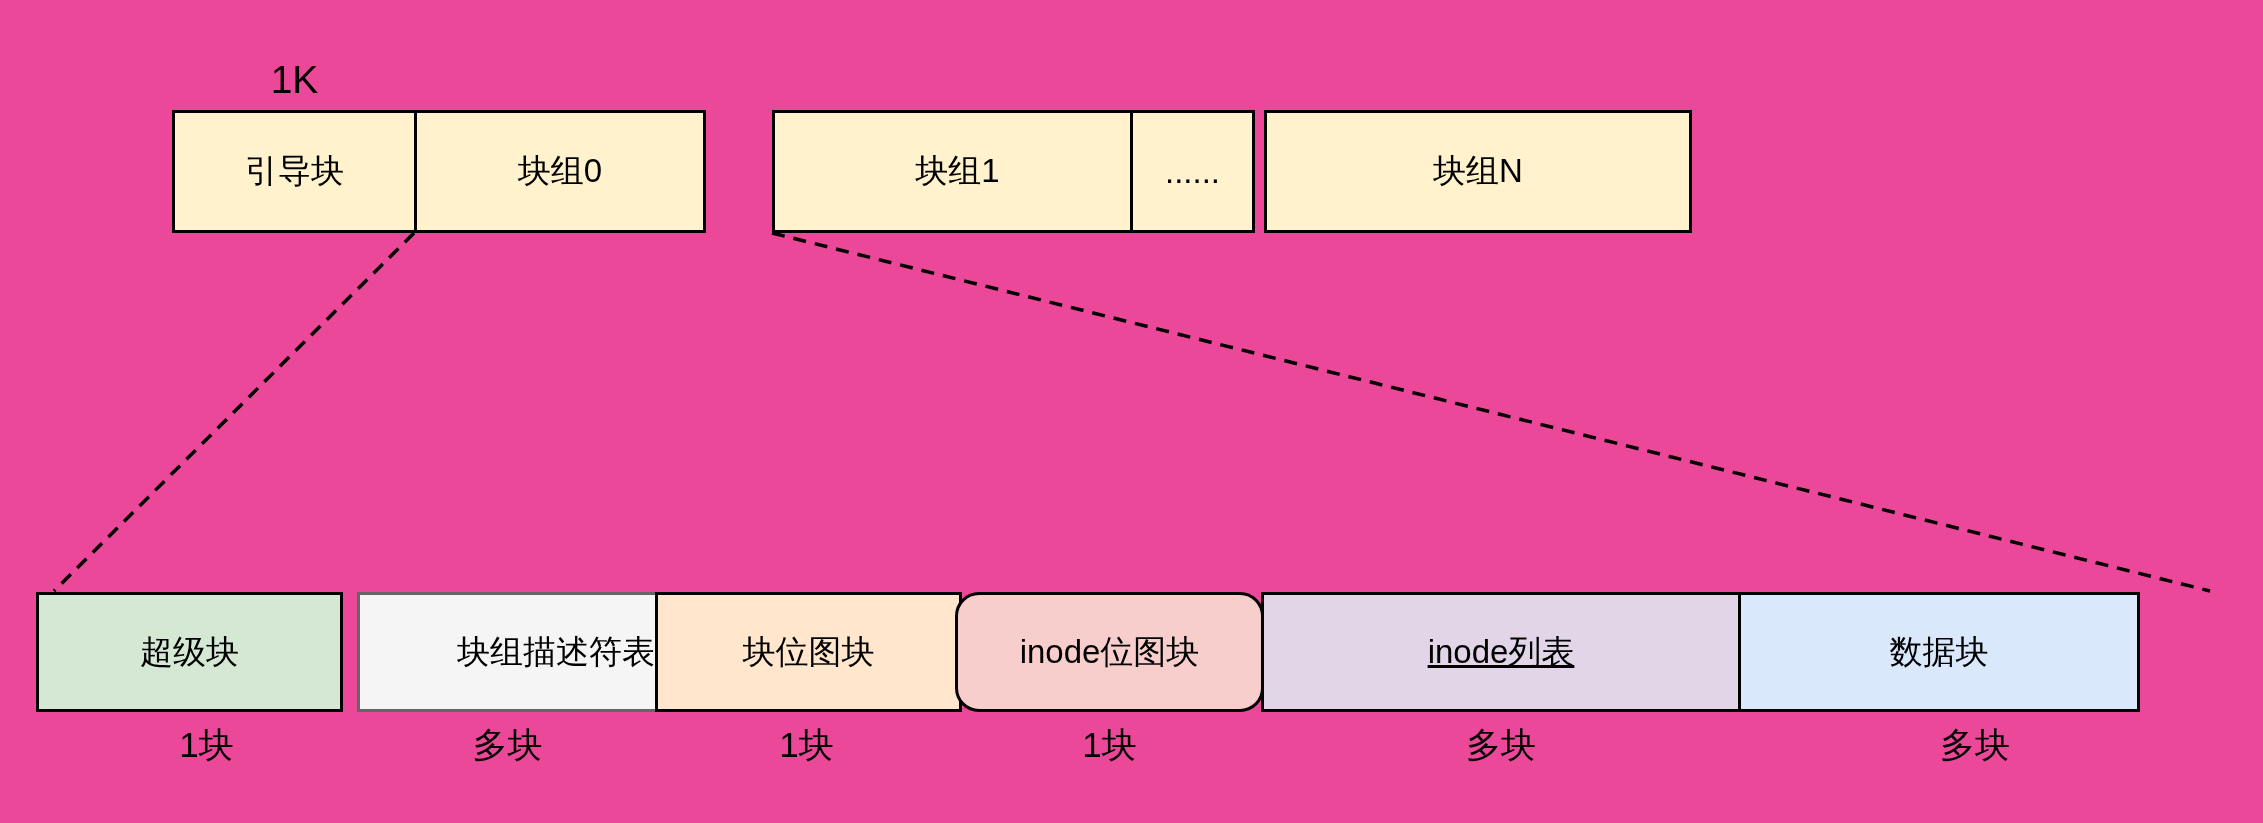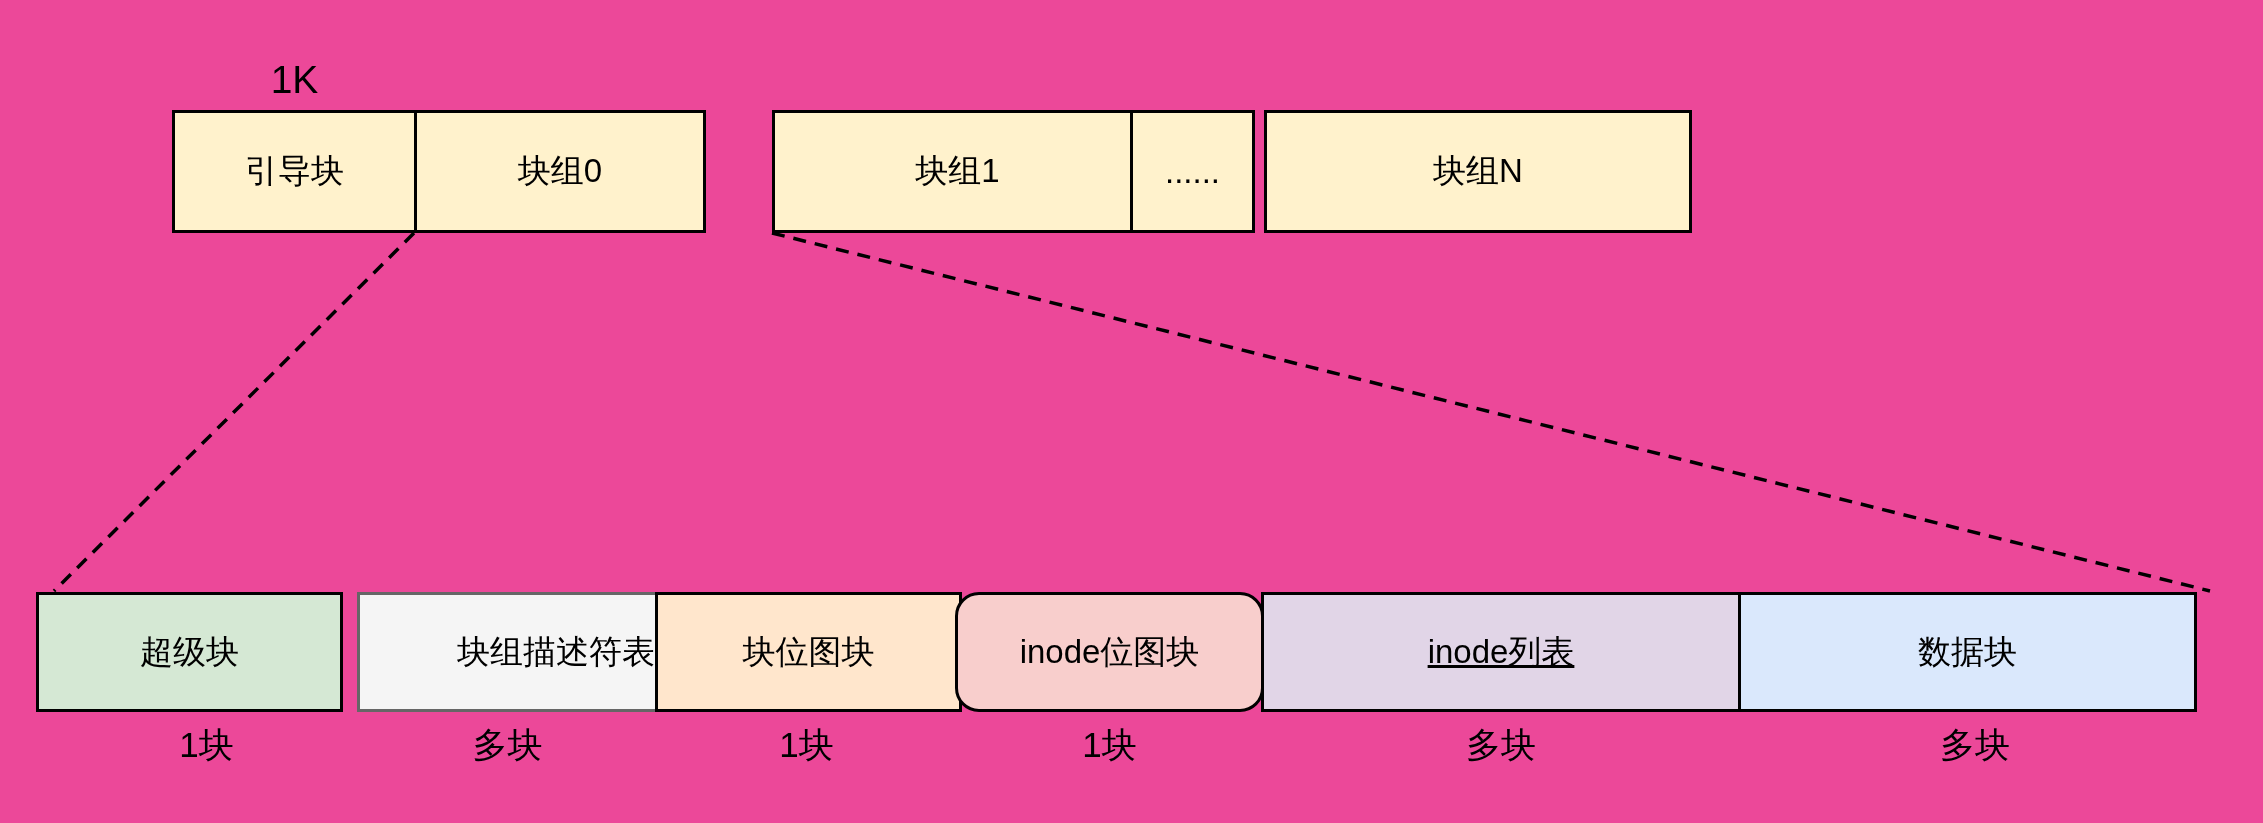--- a/index.html
+++ b/index.html
@@ -71,21 +71,21 @@
   </div>
   <div class="seg bot-seg" style="left: 655px; width: 307px; background-color: rgb(255, 230, 204); border-color: rgb(0, 0, 0);">
     <span>块位图块</span>
   </div>
   <div class="seg bot-seg" style="left: 955px; width: 309px; background-color: rgb(248, 206, 204); border-color: rgb(0, 0, 0); border-radius: 24px;">
     <span>inode位图块</span>
   </div>
   <div class="seg bot-seg" style="left: 1261px; width: 480px; background-color: rgb(225, 213, 231); border-color: rgb(0, 0, 0); text-decoration: underline;">
     <span>inode列表</span>
   </div>
-  <div class="seg bot-seg" style="left: 1738px; width: 459px; background-color: rgb(218, 232, 252); border-color: rgb(0, 0, 0);">
+  <div class="seg bot-seg" style="left: 1738px; width: 402px; background-color: rgb(218, 232, 252); border-color: rgb(0, 0, 0);">
     <span>数据块</span>
   </div>
 
   <div class="count-label" style="left:53px; width:307px;">1块</div>
   <div class="count-label" style="left:357px; width:301px;">多块</div>
   <div class="count-label" style="left:655px; width:303px;">1块</div>
   <div class="count-label" style="left:955px; width:309px;">1块</div>
   <div class="count-label" style="left:1261px; width:480px;">多块</div>
   <div class="count-label" style="left:1738px; width:474px;">多块</div>
 

